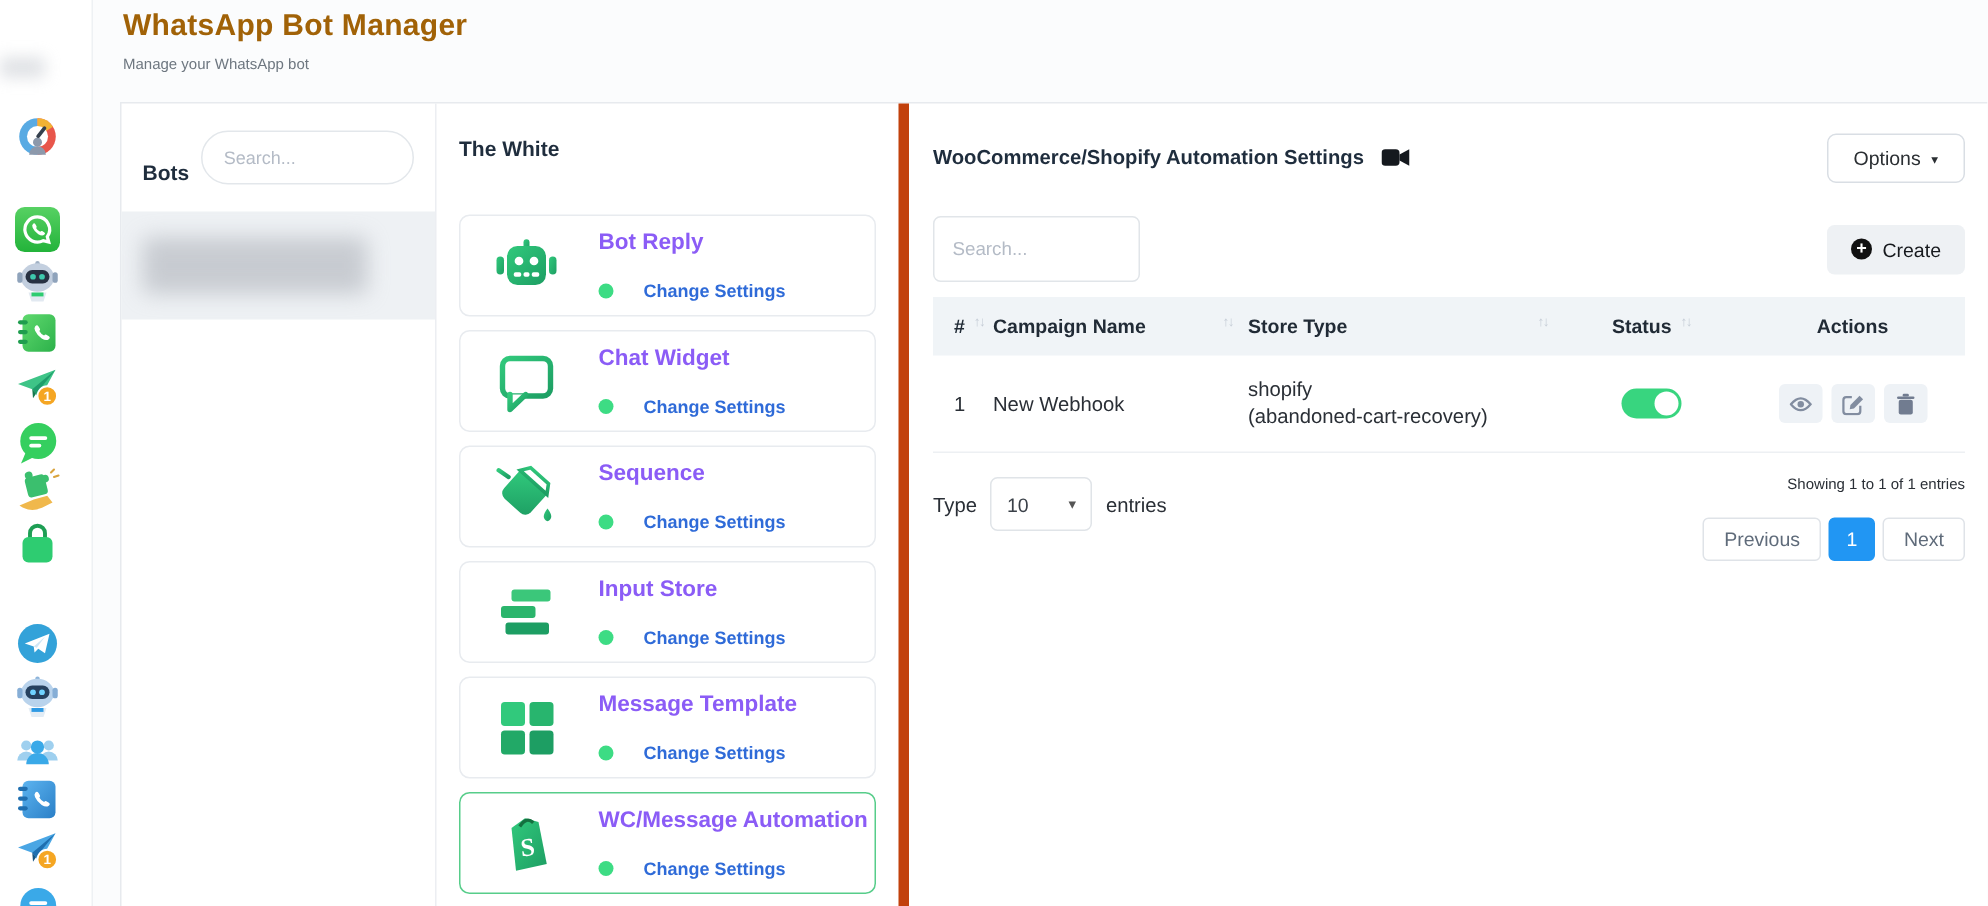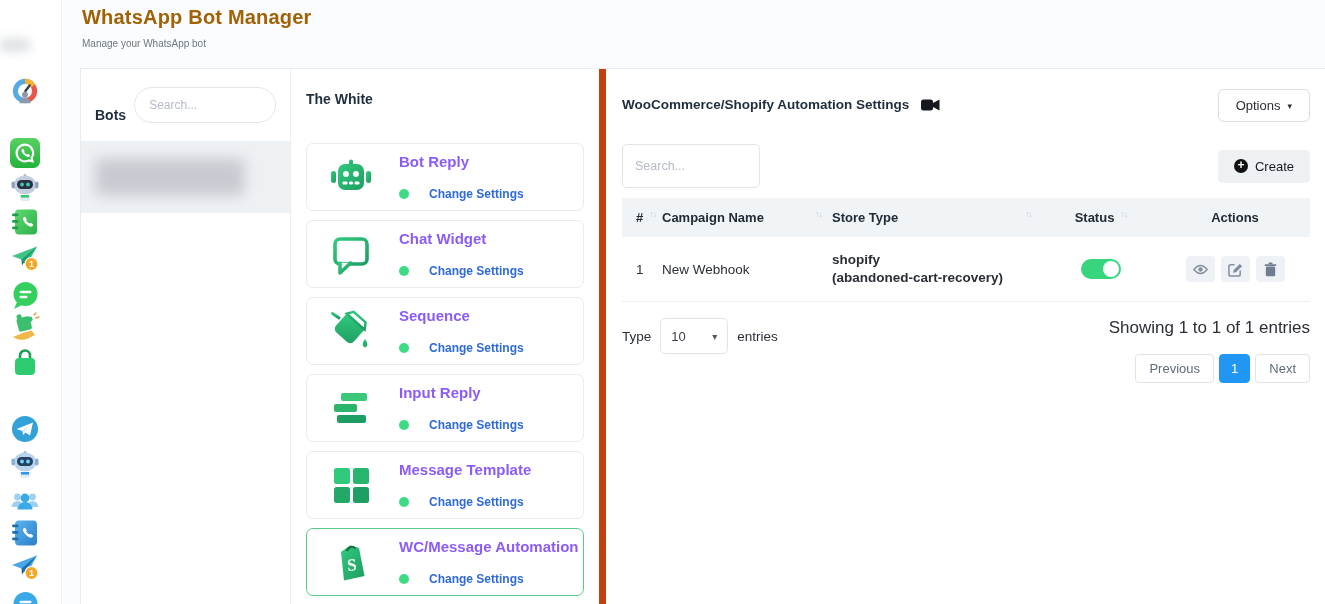--- a/index.html
+++ b/index.html
@@ -77,42 +77,42 @@
   .grid-table { margin-top:10px; }
   .t-head, .t-row { display:grid;
     grid-template-columns:40px 170px 1fr 118px 150px; align-items:center; }
   .t-head { background:#f0f4f7; height:39px; }
   .th { font-size:13px; font-weight:bold; color:#212b36; display:flex;
     align-items:center; gap:6px; }
   .th.center, .td.center { justify-content:center; text-align:center; }
   .sort { font-size:9px; color:#c5ccd6; letter-spacing:-1px; position:relative; top:-4px; cursor:pointer; }
   .t-row { border-bottom:1px solid #edf0f3; padding:14px 0; }
   .td { font-size:13.5px; color:#2a2f36; display:flex; align-items:center; }
-  .store-type { display:block; line-height:1.35;font-weight:bold; }
+  .store-type { display:block; line-height:1.35; }
 
   .toggle { width:40px; height:20px; border-radius:10px; background:#38d57f;
     position:relative; cursor:pointer; }
   .toggle .knob { position:absolute; right:2px; top:2px; width:16px; height:16px;
     border-radius:50%; background:#fff; }
 
   .actions-wrap { display:flex; gap:6px; justify-content:center; width:100%; }
   .act-btn { width:29px; height:26px; background:#eef2f6; border:none; border-radius:4px;
     display:flex; align-items:center; justify-content:center; cursor:pointer; }
   .act-btn svg { width:15px; height:15px; }
 
   .table-footer { margin-top:16px; display:flex; justify-content:space-between;
     align-items:flex-start; }
   .show-wrap { display:flex; align-items:center; gap:9px; font-size:13.5px; color:#2a2f36; }
   .page-size { width:68px; height:36px; border:1px solid #e0e4e8; border-radius:5px;
     display:flex; align-items:center; justify-content:space-between; padding:0 10px;
     font-size:13px; color:#3a4048; cursor:pointer; background:#fff; }
   .page-size .caret { color:#555; font-size:10px; }
 
   .foot-right { display:flex; flex-direction:column; align-items:flex-end; }
-  .summary { font-size:17px; color:#2a2f36; }
+  .summary { font-size:10px; color:#2a2f36; }
   .pagination { margin-top:16px; display:flex; gap:5px;align-items:center; }
   .pg-btn { height:29px; border:1px solid #dfe3e8; background:#fff; border-radius:4px;
     padding:0 13px; font-size:13px; color:#5f6b7a; cursor:pointer; }
   .pg-btn.active { background:#2196f3; border-color:#2196f3; color:#fff;
     min-width:30px; padding:0 11px; }
 </style>
 </head>
 <body>
 
 <div class="app">
@@ -368,21 +368,21 @@
 
       <div class="feature-card">
         <div class="fc-icon">
           <svg viewBox="0 0 44 44">
             <rect x="12" y="7" width="26" height="8" rx="2" fill="#3bc77a"></rect>
             <rect x="5" y="18" width="23" height="8" rx="2" fill="#2bb56c"></rect>
             <rect x="8" y="29" width="29" height="8" rx="2" fill="#1d9e63"></rect>
           </svg>
         </div>
         <div class="fc-text">
-          <div class="fc-title">Input Reply</div>
+          <div class="fc-title">Input Store</div>
           <div class="fc-linkrow">
             <span class="fc-dot"></span>
             <a class="fc-link">Change Settings</a>
           </div>
         </div>
       </div>
 
       <div class="feature-card">
         <div class="fc-icon">
           <svg viewBox="0 0 44 44">

